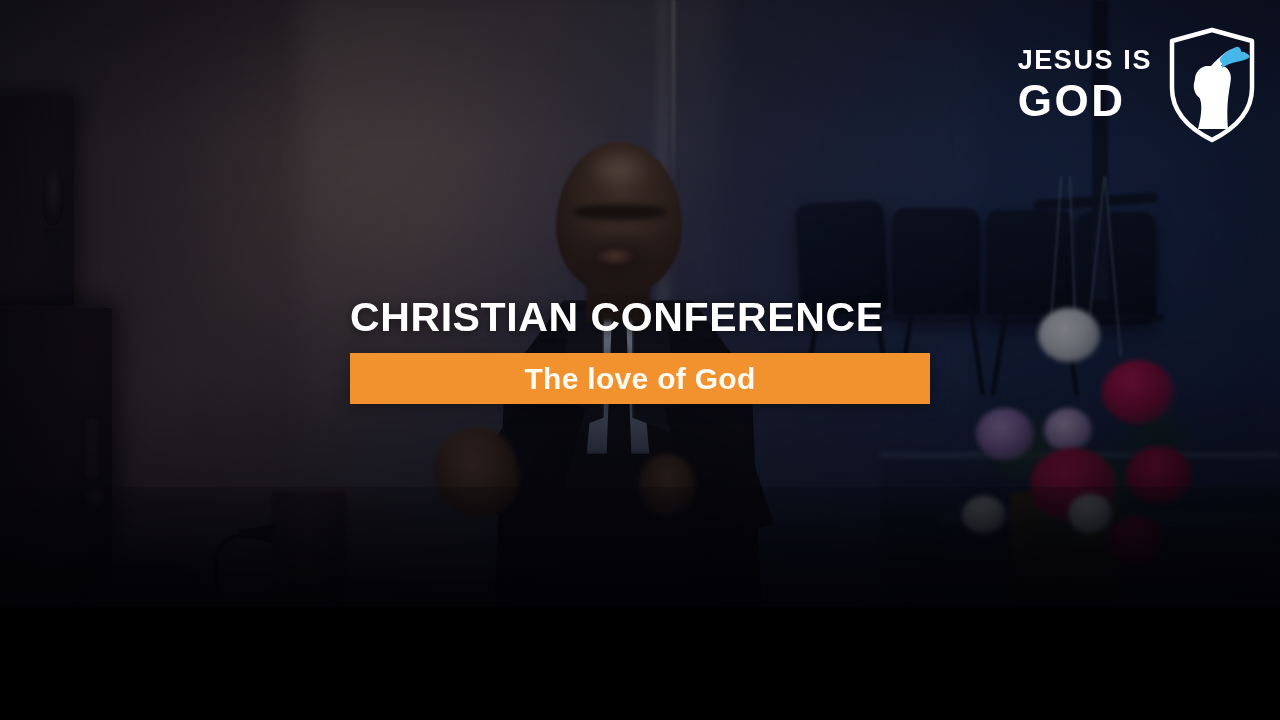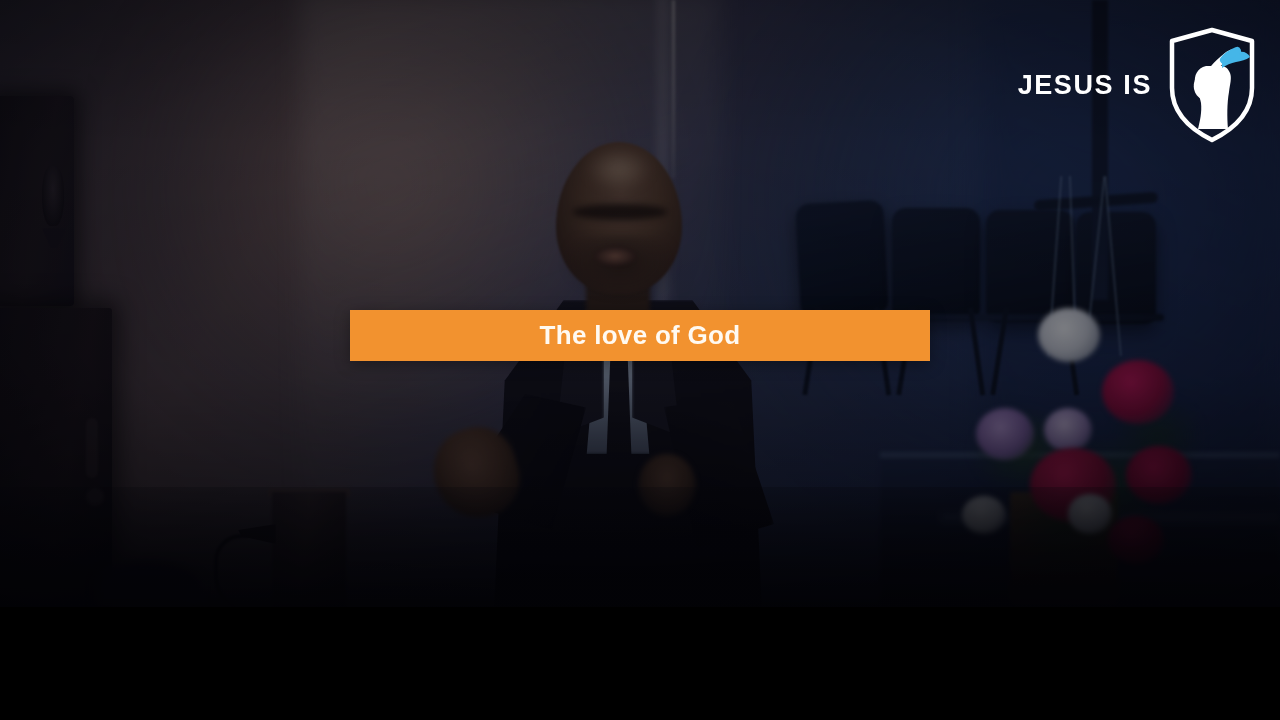--- a/index.html
+++ b/index.html
@@ -401,21 +401,21 @@
     white-space:nowrap;
   }
   .title-banner{
     margin-top:14px;
     width:580px; height:51px;
     background:#f2922f;
     display:flex; align-items:center; justify-content:center;
     box-shadow:0 3px 14px rgba(0,0,0,.35);
   }
   .title-sub{
-    color:#fffaf2; font-weight:bold; font-size:26px; letter-spacing:.3px;
+    color:#fffaf2; font-weight:bold; font-size:30px; letter-spacing:.3px;
   }
 
   
   .caption-bar{
     position:absolute; left:0; bottom:0; width:1280px; height:113px;
     background:#000;
     display:flex; align-items:center; justify-content:center;
     z-index:30;
   }
   .caption-text{
@@ -522,39 +522,41 @@
     <div class="floor"></div>
     <div class="head-blob"></div>
 
     <div class="stage-shade"></div>
     <div class="stage-dim"></div>
   </div>
 
   <div class="brand">
     <div class="brand-words">
       <span class="brand-line1">JESUS IS</span>
+      <span class="brand-line2">GOD</span>
     </div>
     <svg class="brand-mark" viewBox="0 0 92 118">
       <path d="M46 4 L86 15 V62 C86 88 66 104 46 114 C26 104 6 88 6 62 V15 Z" fill="none" stroke="#ffffff" stroke-width="4.5" stroke-linejoin="round"></path>
       <path d="M40 40 c-9 2 -12 10 -11 17 c1 8 5 13 6 20 c1 9 -1 18 -3 26 l30 0
                c-1 -12 -1 -26 1 -37 c1 -8 3 -14 1 -19 c-2 -6 -8 -9 -14 -7 z" fill="#ffffff"></path>
       <path d="M48 42 c4 -5 9 -9 14 -13 c3 -2 6 -3 9 -2" fill="none" stroke="#ffffff" stroke-width="7" stroke-linecap="round"></path>
       <path d="M56 35 c5 -5 11 -8 17 -9 c5 -1 9 1 11 5 c-4 3 -9 4 -14 5
                c-5 1 -10 3 -14 6 z" fill="#45b6e8"></path>
       <path d="M58 34 c3 -4 8 -7 13 -9" fill="none" stroke="#45b6e8" stroke-width="8" stroke-linecap="round"></path>
       <g stroke="#ffffff" stroke-width="1.2" fill="none" opacity="0.95">
         <path d="M41 54 c-2 14 -2 30 -3 45"></path>
         <path d="M45 54 c-1 14 -1 30 -2 45"></path>
         <path d="M49 54 c0 14 0 30 -1 45"></path>
         <path d="M53 55 c1 14 1 29 1 44"></path>
       </g>
       <path d="M34 48 c-5 3 -7 9 -6 15 c1 5 4 8 7 10 c0 -9 0 -17 -1 -25 z" fill="#ffffff"></path>
     </svg>
   </div>
 
   <div class="title-block">
+    <div class="title-main">CHRISTIAN CONFERENCE</div>
     <div class="title-banner">
       <span class="title-sub">The love of God</span>
     </div>
   </div>
 
 
 </div>
 
 </body></html>

